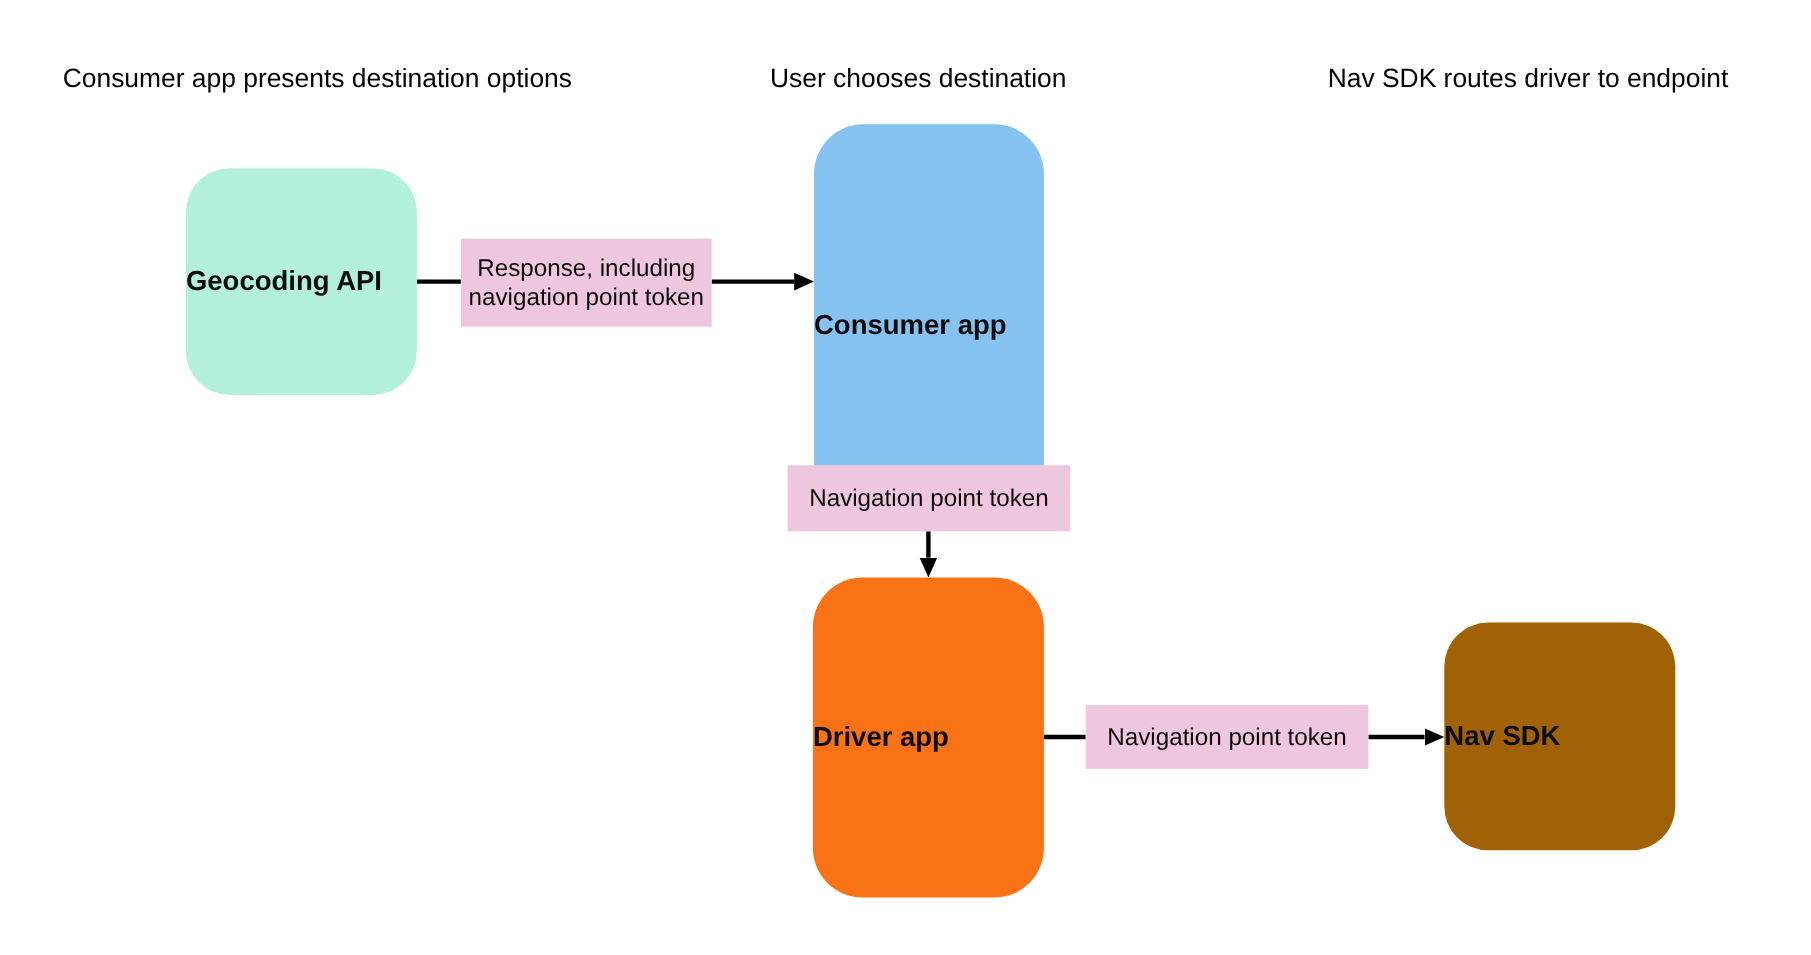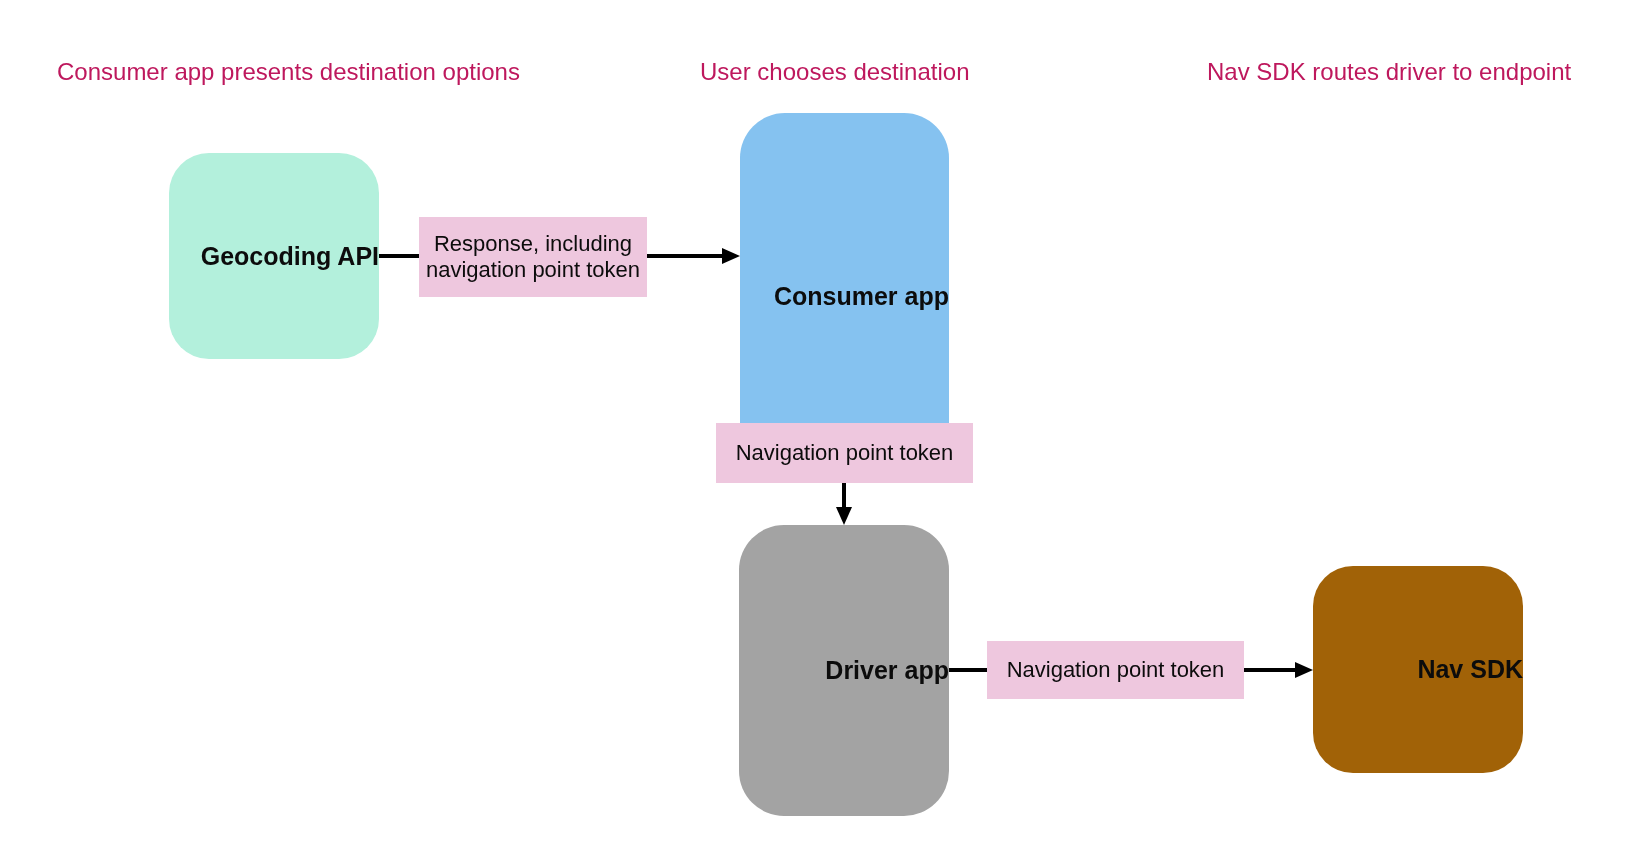--- a/index.html
+++ b/index.html
@@ -15,48 +15,48 @@
     height: 868px;
     background: #ffffff;
     overflow: hidden;
   }
   .lane-header {
     position: absolute;
     top: 57px;
     font-size: 24px;
     line-height: 30px;
     font-weight: 400;
-    color: #be185d;
+    color: #000000;
     white-space: nowrap;
   }
   .lane-header.h1 { left: 57px; }
   .lane-header.h2 { left: 700px; }
   .lane-header.h3 { left: 1207px; }
 
   .node {
     position: absolute;
     display: flex;
     align-items: center;
-    justify-content: flex-end;
+    justify-content: flex-start;
     text-align: center;
     font-weight: 700;
     font-size: 25px;
     color: #0c0c0c;
   }
   .node-geocoding {
     left: 169px; top: 153px; width: 210px; height: 206px;
     background: #b3f0dc; border-radius: 40px;
   }
   .node-consumer {
     left: 740px; top: 113px; width: 209px; height: 366px;
     background: #85c2f0; border-radius: 45px;
   }
   .node-driver {
     left: 739px; top: 525px; width: 210px; height: 291px;
-    background: #a3a3a3; border-radius: 45px;
+    background: #f97316; border-radius: 45px;
   }
   .node-navsdk {
     left: 1313px; top: 566px; width: 210px; height: 207px;
     background: #a16207; border-radius: 40px;
   }
 
   .edge-label {
     position: absolute;
     display: flex;
     align-items: center;

